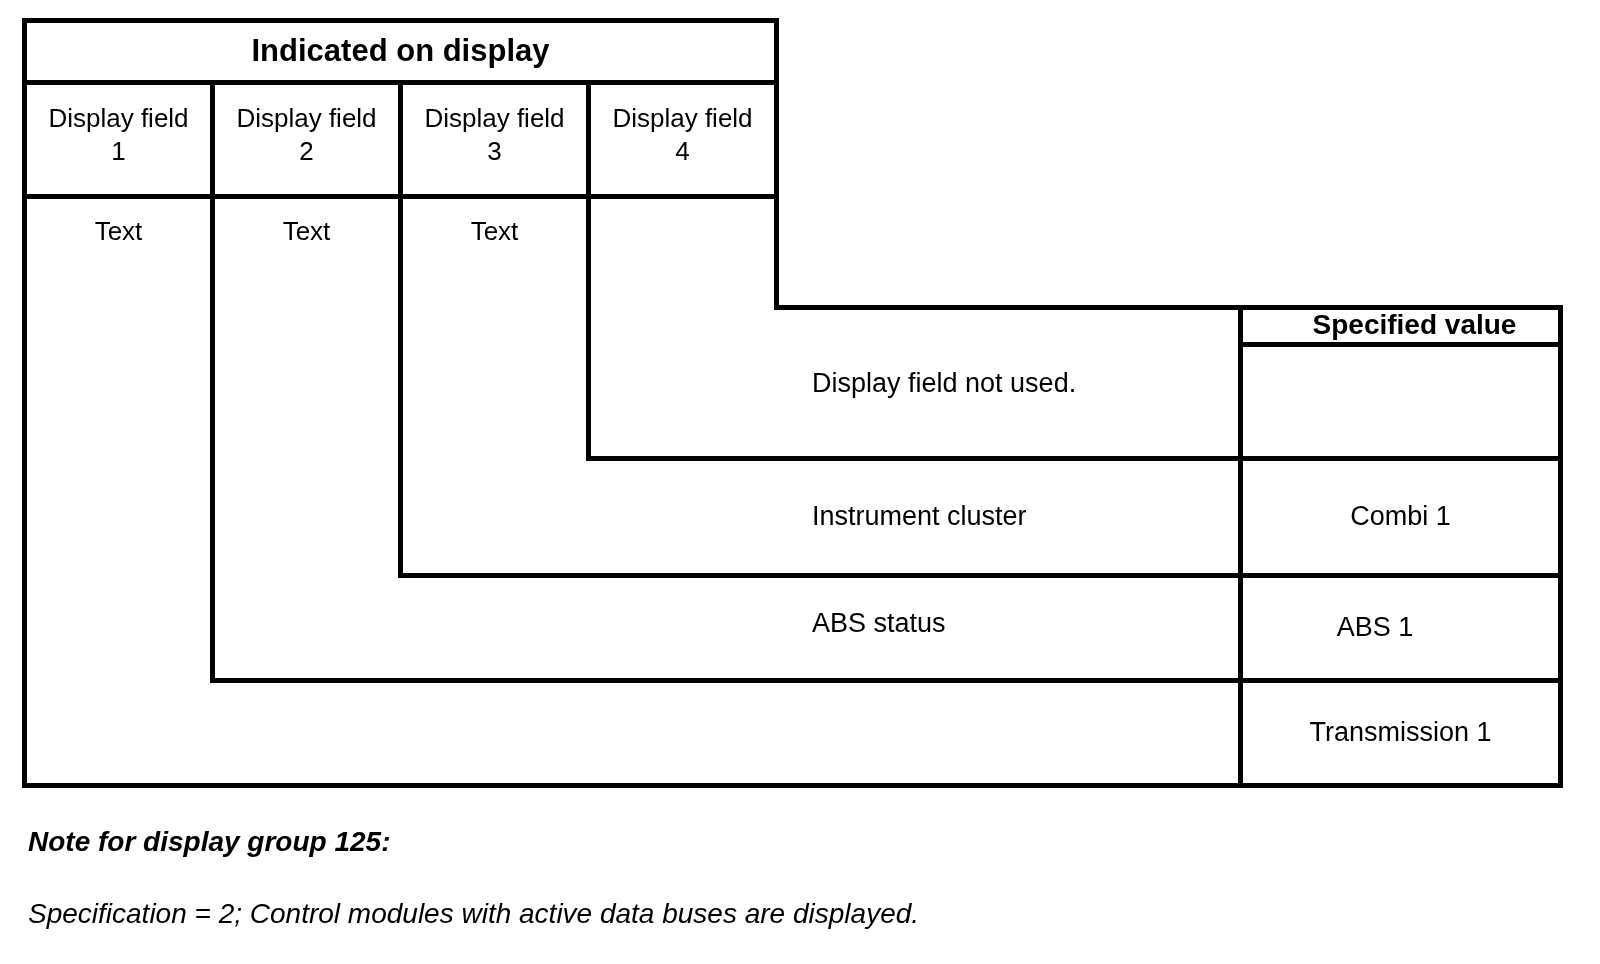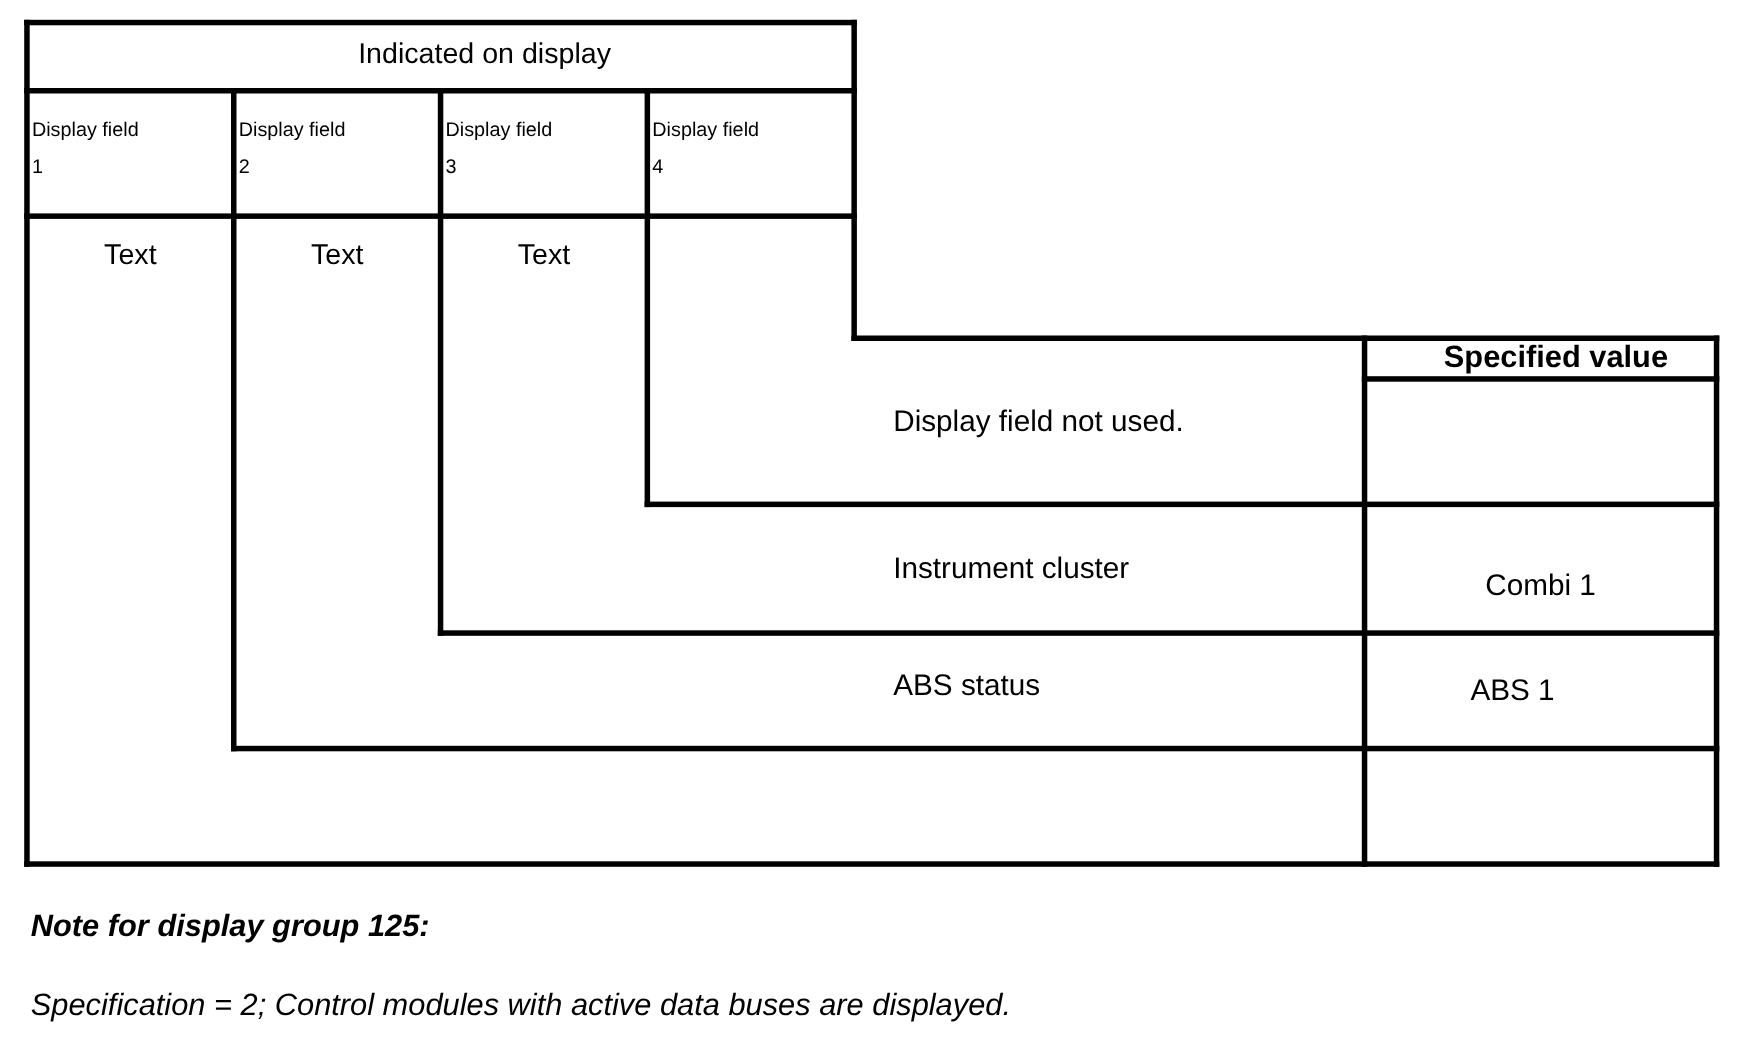--- a/index.html
+++ b/index.html
@@ -21,27 +21,27 @@
     background: #000000;
   }
   .txt {
     position: absolute;
     white-space: nowrap;
   }
   .center {
     text-align: center;
   }
   .title {
-    font-size: 26px;
-    font-weight: normal;
-    padding-left: 40px;
+    font-size: 31px;
+    font-weight: bold;
   }
   .colhdr {
-    font-size: 18px;
+    font-size: 26px;
     line-height: 33px;
+    text-align: center;
   }
   .cell {
     font-size: 26px;
     text-align: center;
   }
   .rowlabel {
     font-size: 27px;
   }
   .value {
     font-size: 27px;
@@ -108,19 +108,20 @@
   <div class="txt cell" style="left:217px; top:216px; width:179px;">Text</div>
   <div class="txt cell" style="left:405px; top:216px; width:179px;">Text</div>
 
   <div class="txt spechdr" style="left:1243px; top:309px; width:343px;">Specified value</div>
 
   <div class="txt rowlabel" style="left:812px; top:501px;">Instrument cluster</div>
   <div class="txt rowlabel" style="left:812px; top:368px;">Display field not used.</div>
   <div class="txt rowlabel" style="left:812px; top:608px;">ABS status</div>
 
   <div class="txt value" style="left:1243px; top:368px; width:315px;"></div>
-  <div class="txt value" style="left:1243px; top:501px; width:315px;margin-top:16px;">Combi 1</div>
+  <div class="txt value" style="left:1243px; top:501px; width:315px;">Combi 1</div>
   <div class="txt value" style="left:1243px; top:612px; width:264px;">ABS 1</div>
+  <div class="txt value" style="left:1243px; top:717px; width:315px;">Transmission 1</div>
 
   <div class="txt note-title" style="left:28px; top:826px;">Note for display group 125:</div>
   <div class="txt note-body" style="left:28px; top:898px;">Specification = 2; Control modules with active data buses are displayed.</div>
 
 </div>
 
 </body></html>

